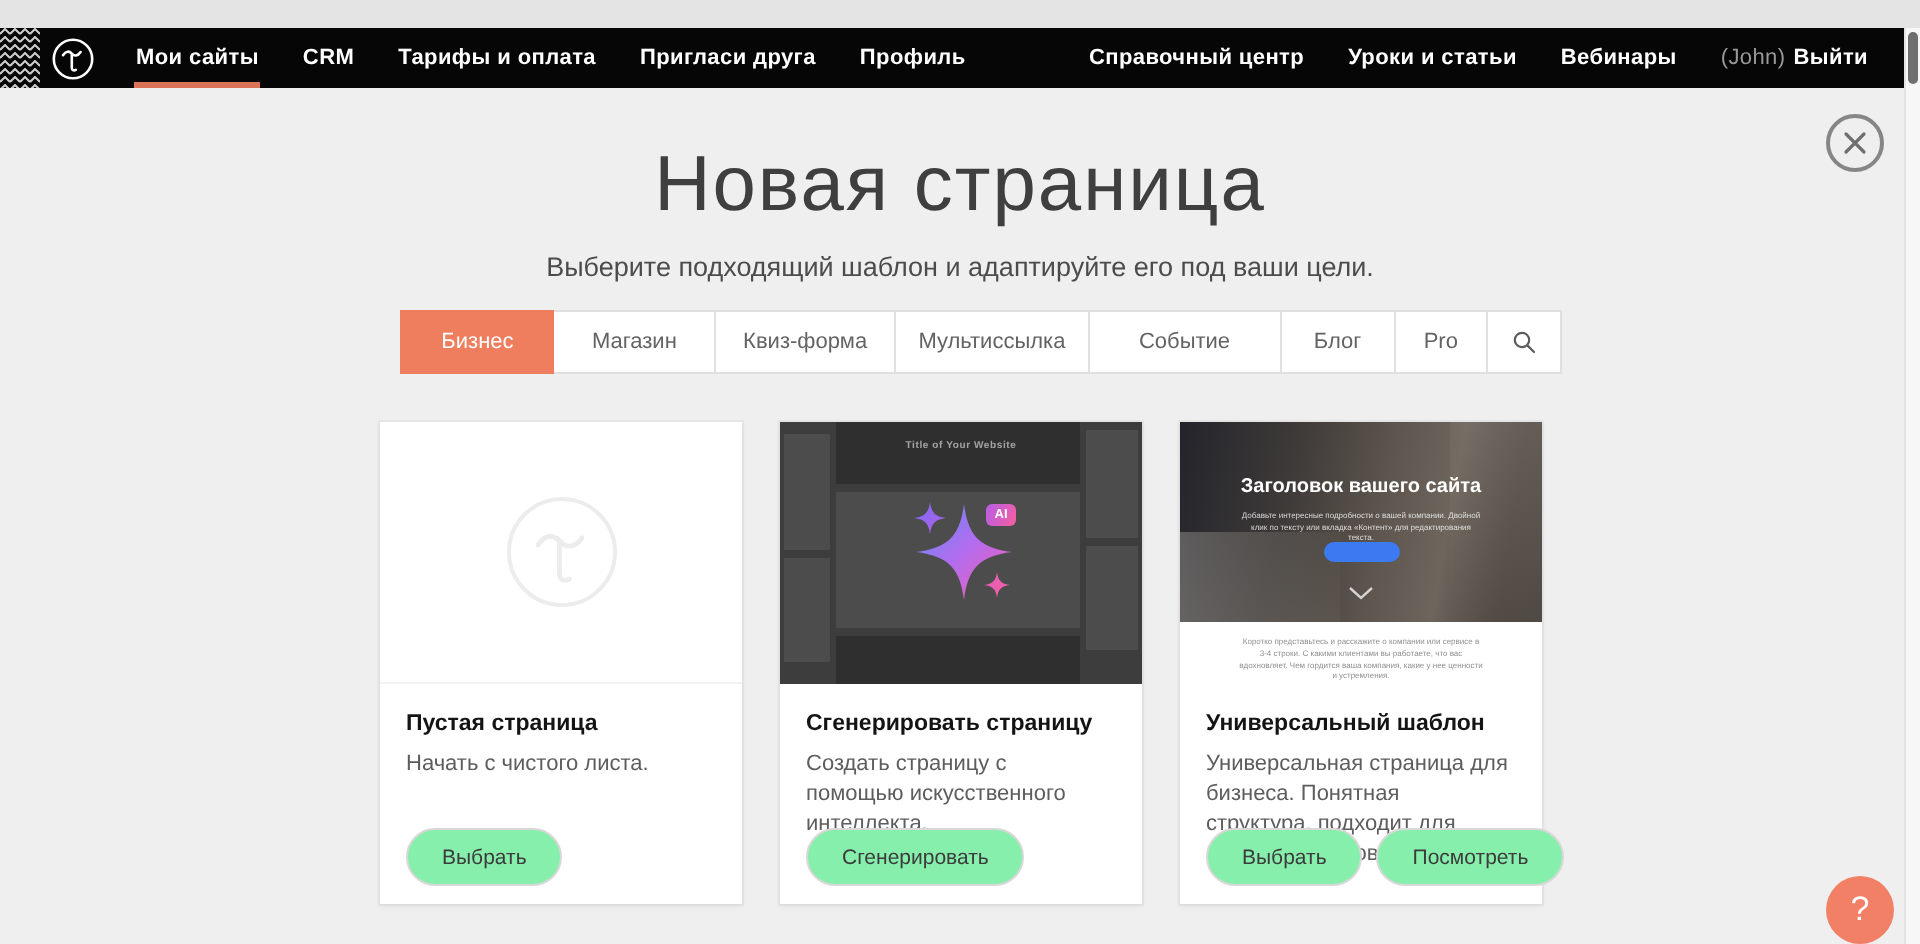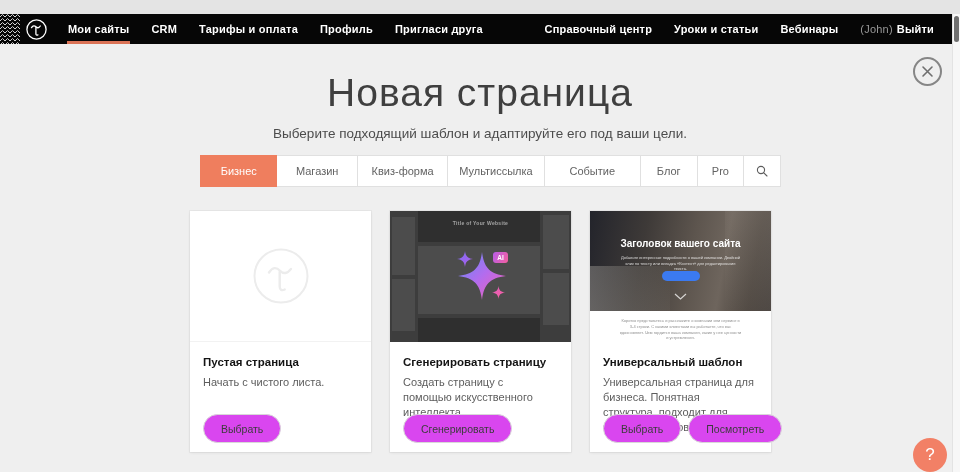--- a/index.html
+++ b/index.html
@@ -34,21 +34,21 @@
   .tw0{width:78px;} .tw1{width:82px;} .tw2{width:98px;} .tw3{width:92px;} .tw4{width:98px;} .tw5{width:58px;} .tw6{width:48px;} .tw7{width:38px;}
 
   
   .cards { position:absolute; top:197px; left:190px; display:flex; gap:19px; }
   .card { position:relative; width:181px; height:241px; background:var(--card-bg,#fff); box-shadow:0 0 0 1px rgba(0,0,0,.03), 0 1px 3px rgba(0,0,0,.07); }
   .preview { position:relative; width:181px; height:131px; overflow:hidden; }
   .card-body { padding:14px 13px 0; }
   .card-title { font-size:11.5px; font-weight:700; color:#141414; margin-bottom:7px; }
   .card-desc { font-size:11px; line-height:15px; color:#5d5d5d; max-width:152px; }
   .card-actions { position:absolute; left:13px; bottom:9px; display:flex; gap:7px; }
-  .pill-btn { height:29px; padding:7px 17px; background:#d946ef; border:1px solid #d8d8d8; border-radius:15px; font-size:10.5px; color:#3c3c3c; font-family:"Liberation Sans",sans-serif; cursor:pointer; white-space:nowrap; }
+  .pill-btn { height:29px; padding:7px 17px; background:#86efac; border:1px solid #d8d8d8; border-radius:15px; font-size:10.5px; color:#3c3c3c; font-family:"Liberation Sans",sans-serif; cursor:pointer; white-space:nowrap; }
 
   
   .preview-blank { border-bottom:1px solid #f2f2f2; display:flex; align-items:center; justify-content:center; }
 
   
   .preview-ai { background:#3d3d3d; }
   .tile { position:absolute; background:rgba(255,255,255,.08); }
   .tile.dk { background:rgba(0,0,0,.22); }
   .collage-title { position:absolute; top:9px; left:0; width:181px; text-align:center; font-size:5px; font-weight:700; color:rgba(255,255,255,.55); letter-spacing:.3px; }
   .star-big { position:absolute; left:68px; top:41px; }
@@ -101,22 +101,22 @@
       <svg width="23" height="23" viewBox="0 0 23 23">
         <circle cx="11.5" cy="11.5" r="9.6" fill="none" stroke="#fff" stroke-width="1.3"></circle>
         <path d="M6.5,9.6 c1.5,-2.2 3.1,-2.2 4.4,-0.8 c1.3,1.4 2.9,1.4 4.4,-0.8" fill="none" stroke="#fff" stroke-width="1.3" stroke-linecap="round"></path>
         <path d="M10.9,9.5 v6.2 c0,1.4 0.9,1.8 2,1.2" fill="none" stroke="#fff" stroke-width="1.3" stroke-linecap="round"></path>
       </svg>
     </div>
     <nav class="nav-left">
       <a class="nav-item active">Мои сайты</a>
       <a class="nav-item">CRM</a>
       <a class="nav-item">Тарифы и оплата</a>
+      <a class="nav-item">Пригласи друга</a>
       <a class="nav-item">Профиль</a>
-      <a class="nav-item">Пригласи друга</a>
     </nav>
     <nav class="nav-right">
       <a class="nav-item">Справочный центр</a>
       <a class="nav-item">Уроки и статьи</a>
       <a class="nav-item">Вебинары</a>
       <a class="nav-item">
         <span class="user">(John)</span>
         <span>Выйти</span>
       </a>
     </nav>

